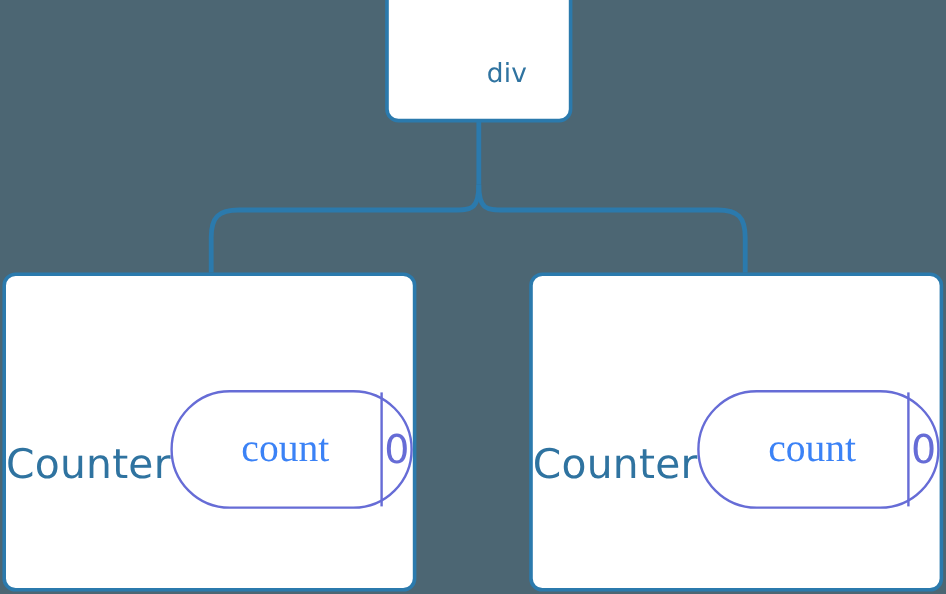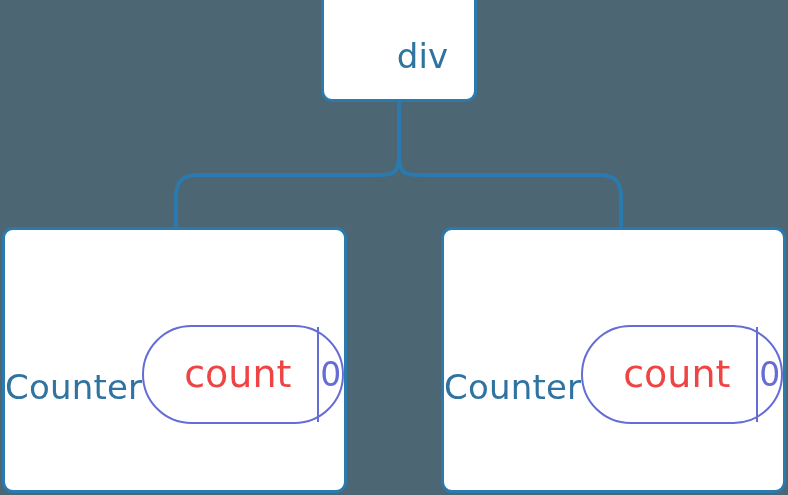--- a/index.html
+++ b/index.html
@@ -47,21 +47,21 @@
     left: 321px;
     top: -18px;
     width: 156px;
     height: 120px;
     display: flex;
     align-items: flex-end;
     justify-content: center;
   }
   #root-node .node-title {
     color: #2f73a0;
-    font-size: 34px;
+    font-size: 22px;
     line-height: 1;
     letter-spacing: 0.2px;
     padding-bottom: 26px;
     margin-left: 47px;
   }
 
   
   .counter-node {
     top: 227px;
     width: 345px;
@@ -91,25 +91,26 @@
     box-sizing: border-box;
     display: flex;
     align-items: stretch;
     background: #ffffff;
   }
   .pill-key {
     flex: 0 0 173px;
     display: flex;
     align-items: center;
     justify-content: center;
-    color: #ef4444;
-    font-size: 38px;
+    color: #3b82f6;
+    font-size: 33px;
     line-height: 1;
     padding-left: 14px;
     box-sizing: border-box;
+    font-family: Liberation Serif, serif;
   }
   .pill-divider {
     width: 2px;
     background: #666cd6;
     flex: 0 0 2px;
   }
   .pill-value {
     flex: 1 1 auto;
     display: flex;
     align-items: center;

